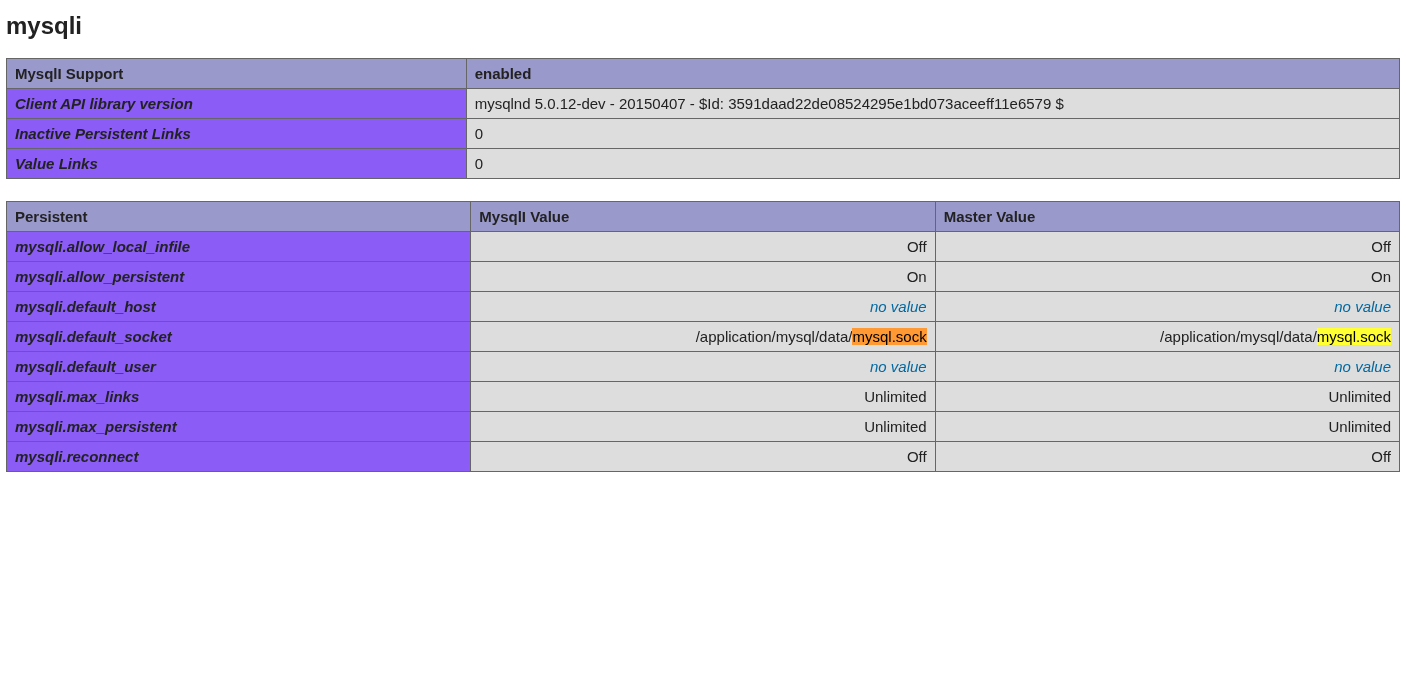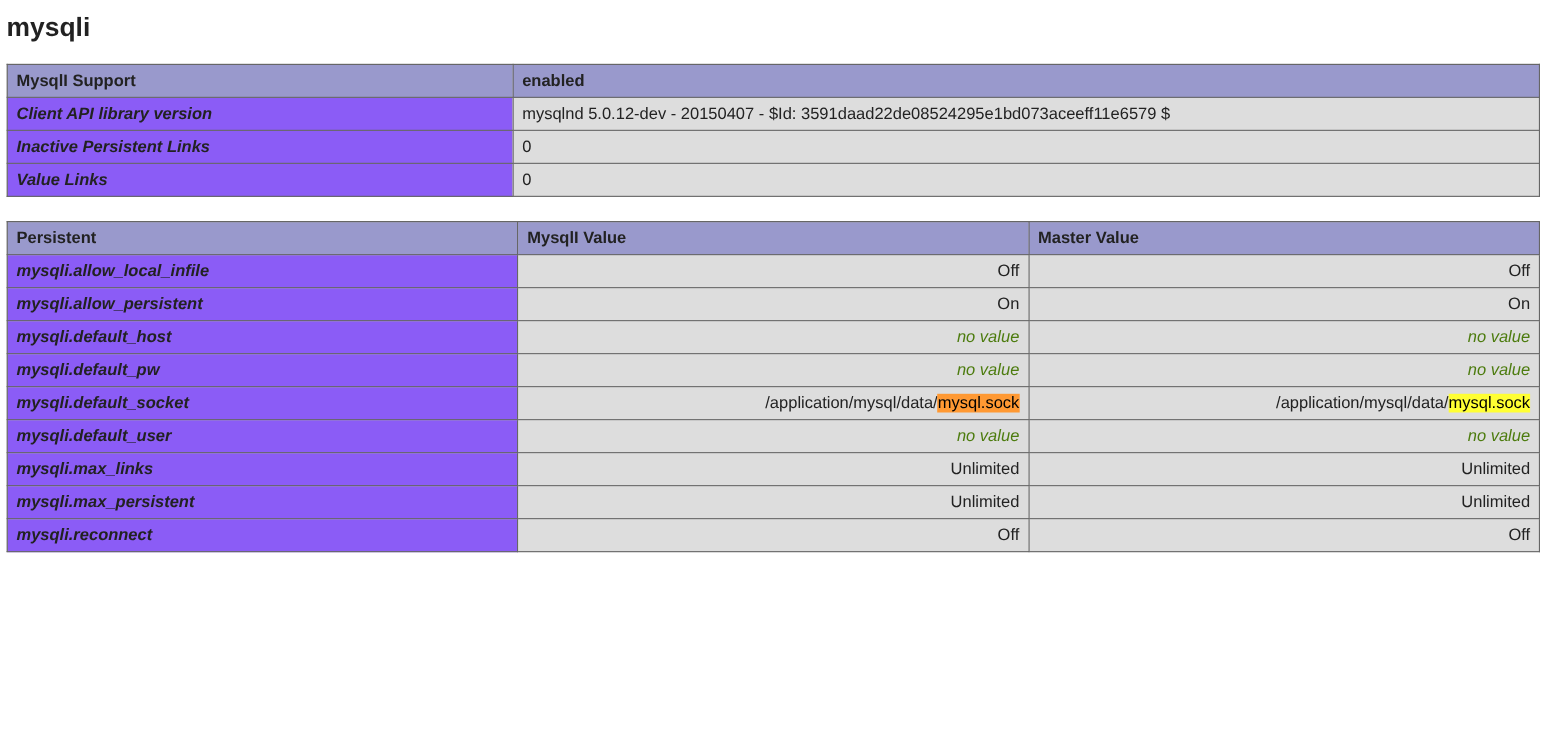--- a/index.html
+++ b/index.html
@@ -40,21 +40,21 @@
   table.info td.e {
     background: #8b5cf6;
     font-weight: bold;
     width: 33%;
     font-style: italic;
   }
   table.info td.v {
     background: #dddddd;
   }
   .no-value {
-    color: #4d7c0f;
+    color: #0369a1;
     font-style: italic;
   }
   .hl-orange {
     background: #ff9933;
     color: #000;
   }
   .hl-yellow {
     background: #ffff33;
     color: #000;
   }
@@ -107,25 +107,20 @@
         <td class="e">mysqli.allow_persistent</td>
         <td class="v">On</td>
         <td class="v">On</td>
       </tr>
       <tr>
         <td class="e">mysqli.default_host</td>
         <td class="v"><span class="no-value">no value</span></td>
         <td class="v"><span class="no-value">no value</span></td>
       </tr>
       <tr>
-        <td class="e">mysqli.default_pw</td>
-        <td class="v"><span class="no-value">no value</span></td>
-        <td class="v"><span class="no-value">no value</span></td>
-      </tr>
-      <tr>
         <td class="e">mysqli.default_socket</td>
         <td class="v"><span>/application/mysql/data/</span><span class="hl-orange">mysql.sock</span></td>
         <td class="v"><span>/application/mysql/data/</span><span class="hl-yellow">mysql.sock</span></td>
       </tr>
       <tr>
         <td class="e">mysqli.default_user</td>
         <td class="v"><span class="no-value">no value</span></td>
         <td class="v"><span class="no-value">no value</span></td>
       </tr>
       <tr>

